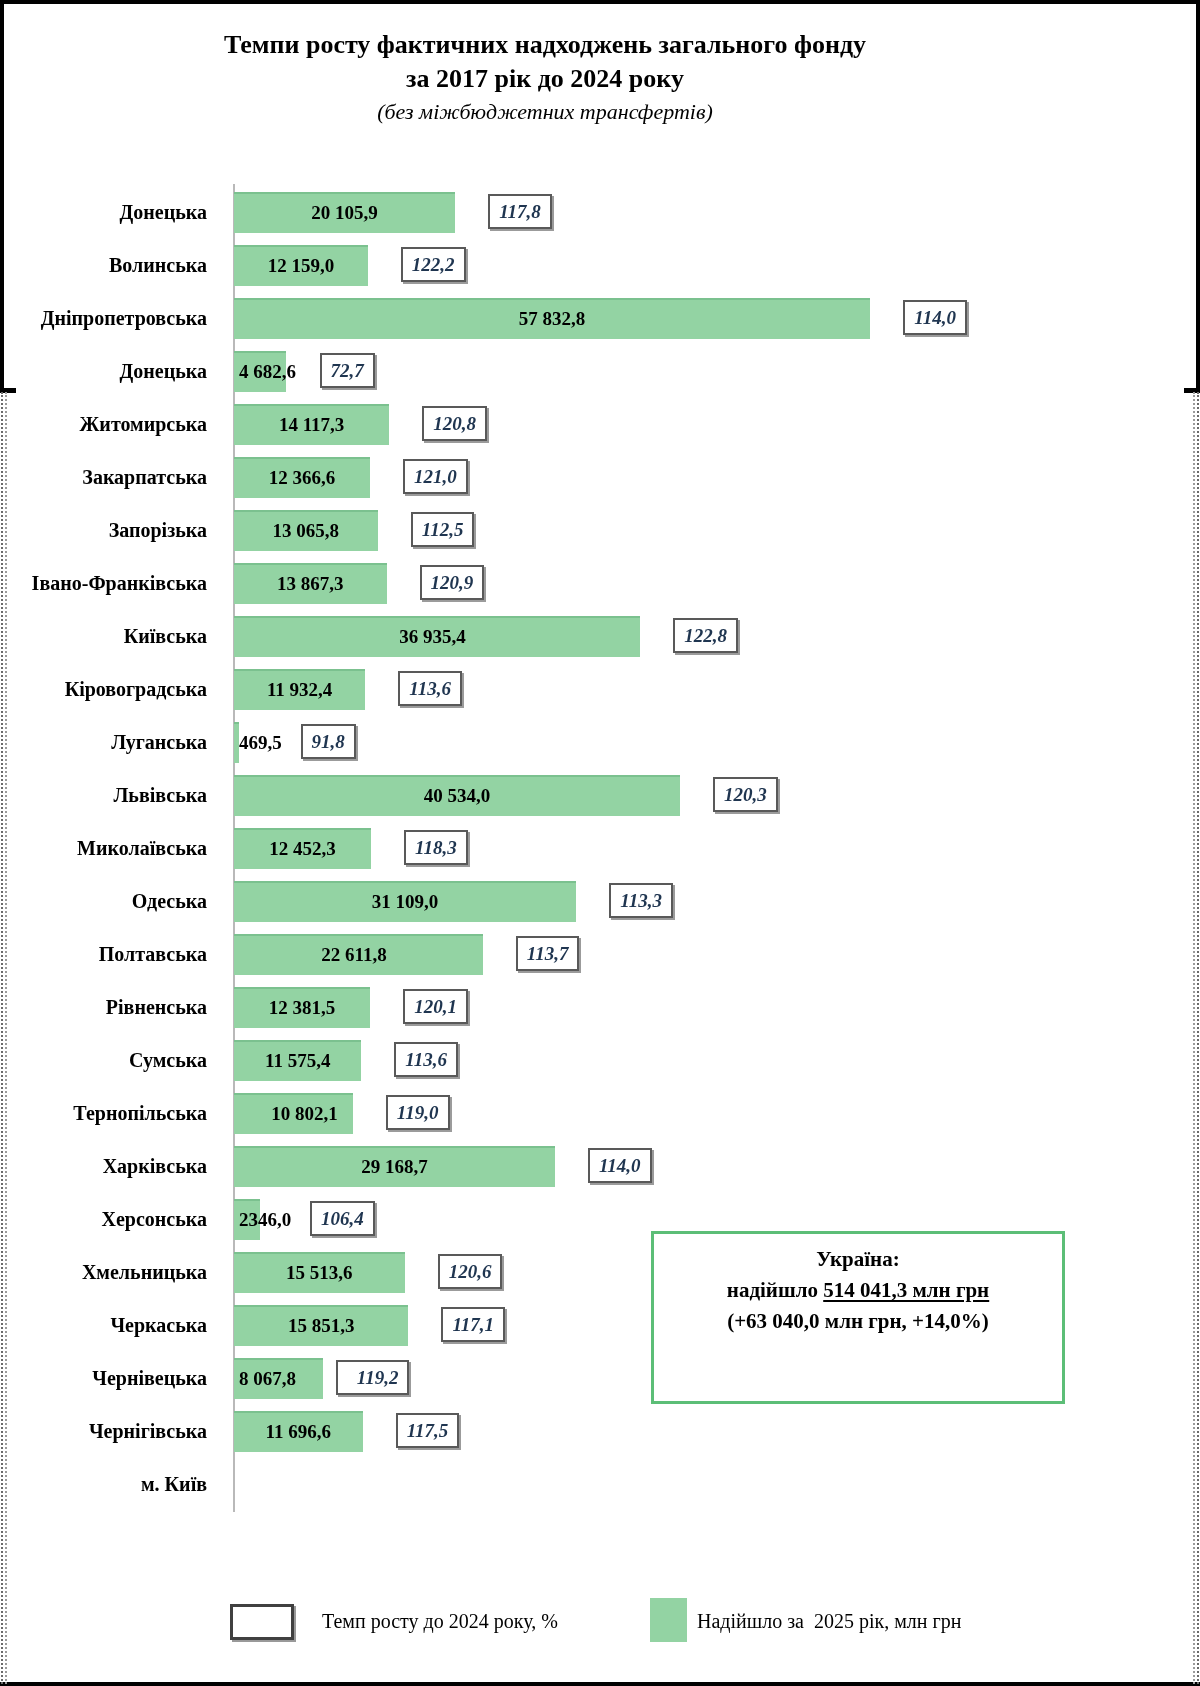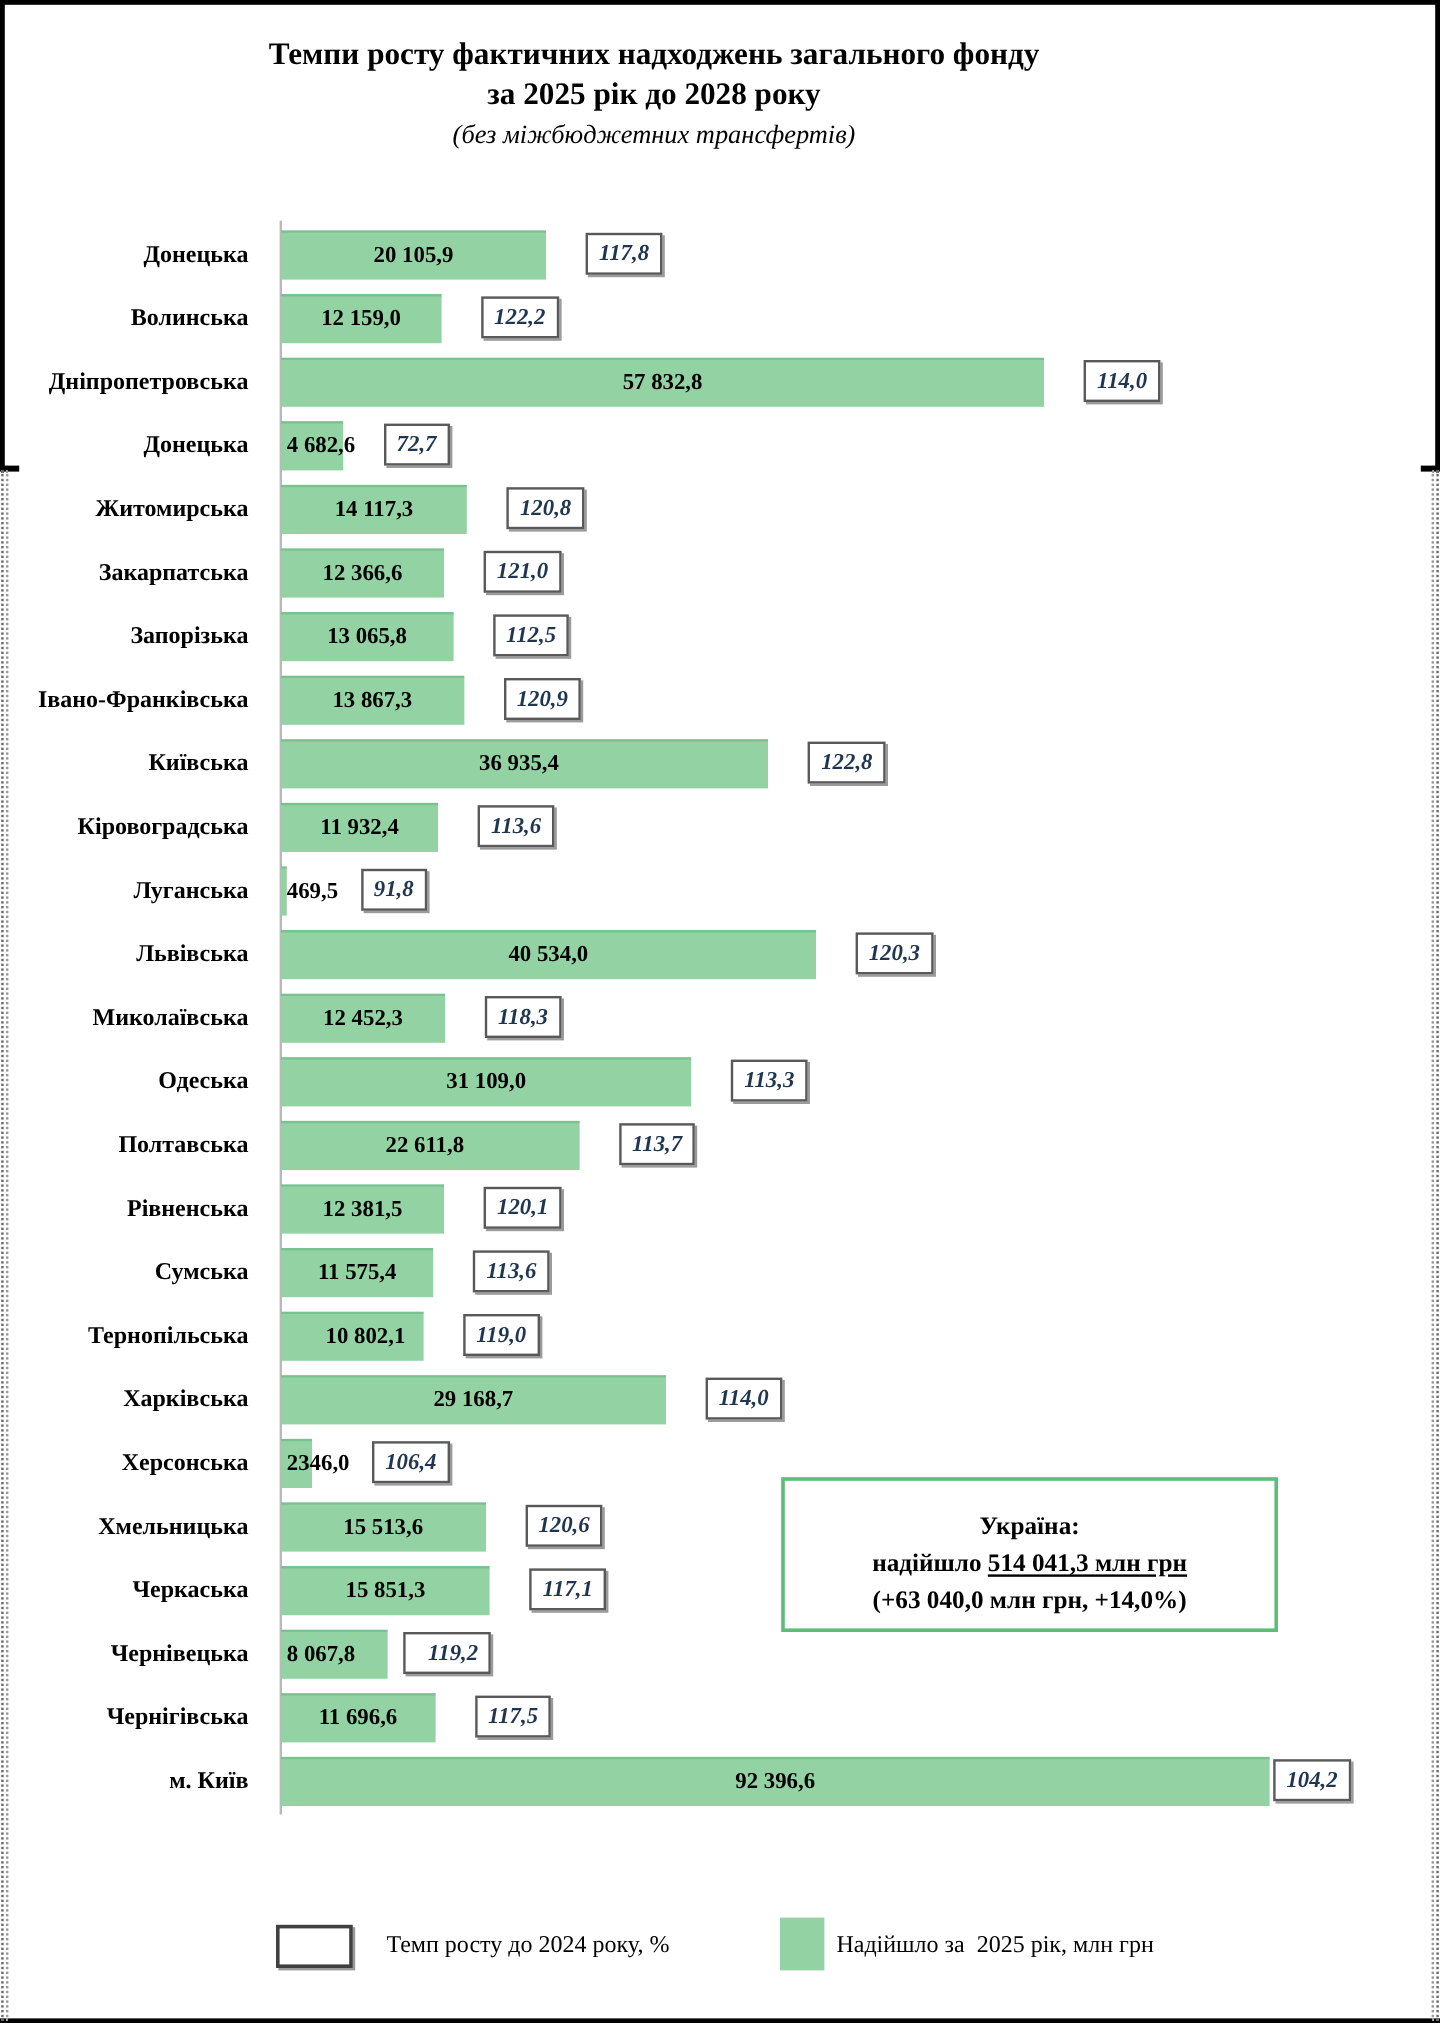--- a/index.html
+++ b/index.html
@@ -42,23 +42,23 @@
   }
   .rate-box{
     position:absolute;top:8px;height:31px;line-height:31px;
     background:#fff;border:2px solid #595959;box-shadow:2px 2px 0 #9b9b9b;
     padding:0 9px;font-size:19px;font-weight:bold;font-style:italic;white-space:nowrap;
   }
   .labels-col{position:absolute;left:0;top:186px;width:207px;height:1325px;}
   .labels-col .region-label{position:absolute;right:0;line-height:53px;height:53px;}
   
   .annotation{
-    position:absolute;left:651px;top:1231px;width:414px;height:129px;
+    position:absolute;left:651px;top:1231px;width:414px;height:173px;
     border:3px solid #5cbe77;background:#fff;box-sizing:border-box;
-    text-align:center;padding-top:22px;color:#000;
+    text-align:center;padding-top:10px;color:#000;
   }
   .annotation div{font-size:21px;font-weight:bold;line-height:31px;}
   .und{text-decoration:underline;text-decoration-thickness:2px;text-underline-offset:3px;}
   
   .legend{position:absolute;left:0;top:1598px;width:1200px;height:60px;}
   .legend-rate-swatch{
     position:absolute;left:230px;top:6px;width:58px;height:30px;background:#fff;
     border:3px solid #404040;box-shadow:2px 2px 0 #999;
   }
   .legend-rate-label{position:absolute;left:322px;top:6px;font-size:20px;line-height:34px;color:#000;white-space:pre;}
@@ -76,21 +76,21 @@
   <div class="b-right-solid"></div>
   <div class="b-tick l"></div>
   <div class="b-tick r"></div>
   <div class="dotline l1"></div>
   <div class="dotline l2"></div>
   <div class="dotline r1"></div>
   <div class="dotline r2"></div>
 
   <div class="title-block">
     <div class="title-l1">Темпи росту фактичних надходжень загального фонду</div>
-    <div class="title-l2">за 2025 рік до 2028 року</div>
+    <div class="title-l2">за 2017 рік до 2024 року</div>
     <div class="title-sub">(без міжбюджетних трансфертів)</div>
   </div>
 
   <div class="axis-line"></div>
 
   <div class="labels-col">
       <div class="region-label" style="top: 0px;">Донецька</div>
       <div class="region-label" style="top: 53px;">Волинська</div>
       <div class="region-label" style="top: 106px;">Дніпропетровська</div>
       <div class="region-label" style="top: 159px;">Донецька</div>
@@ -231,25 +231,20 @@
       <div class="row" style="top: 1166px;">
         <div class="bar" style="width: 88.7547px; background: rgb(147, 211, 163);"></div>
         <div class="bar-value" style="left: 6px;">8 067,8</div>
         <div class="rate-box" style="left: 102.755px; color: rgb(31, 53, 80); padding-left: 19px;">119,2</div>
       </div>
       <div class="row" style="top: 1219px;">
         <div class="bar" style="width: 128.675px; background: rgb(147, 211, 163);"></div>
         <div class="bar-value" style="left: 1px; width: 128.675px;">11 696,6</div>
         <div class="rate-box" style="left: 162.675px; color: rgb(31, 53, 80);">117,5</div>
       </div>
-      <div class="row" style="top: 1272px;">
-        <div class="bar" style="width: 824px; background: rgb(147, 211, 163);"></div>
-        <div class="bar-value" style="left: 1px; width: 824px;">92 396,6</div>
-        <div class="rate-box" style="left: 828px; color: rgb(31, 53, 80);">104,2</div>
-      </div>
     </div>
 
   <div class="annotation" style="border-color: rgb(92, 190, 119);">
     <div>Україна:</div>
     <div><span>надійшло </span><span class="und">514 041,3 млн грн</span></div>
     <div>(+63 040,0 млн грн, +14,0%)</div>
   </div>
 
   <div class="legend">
     <div class="legend-rate-swatch"></div>

